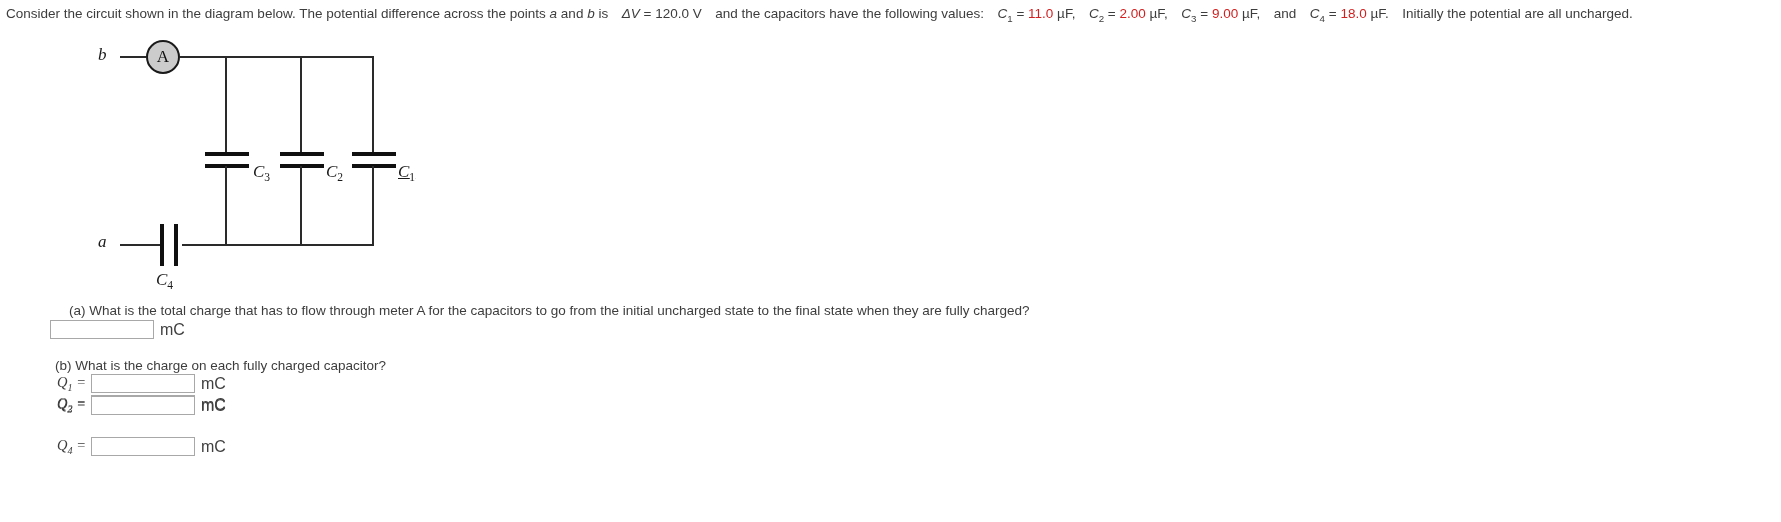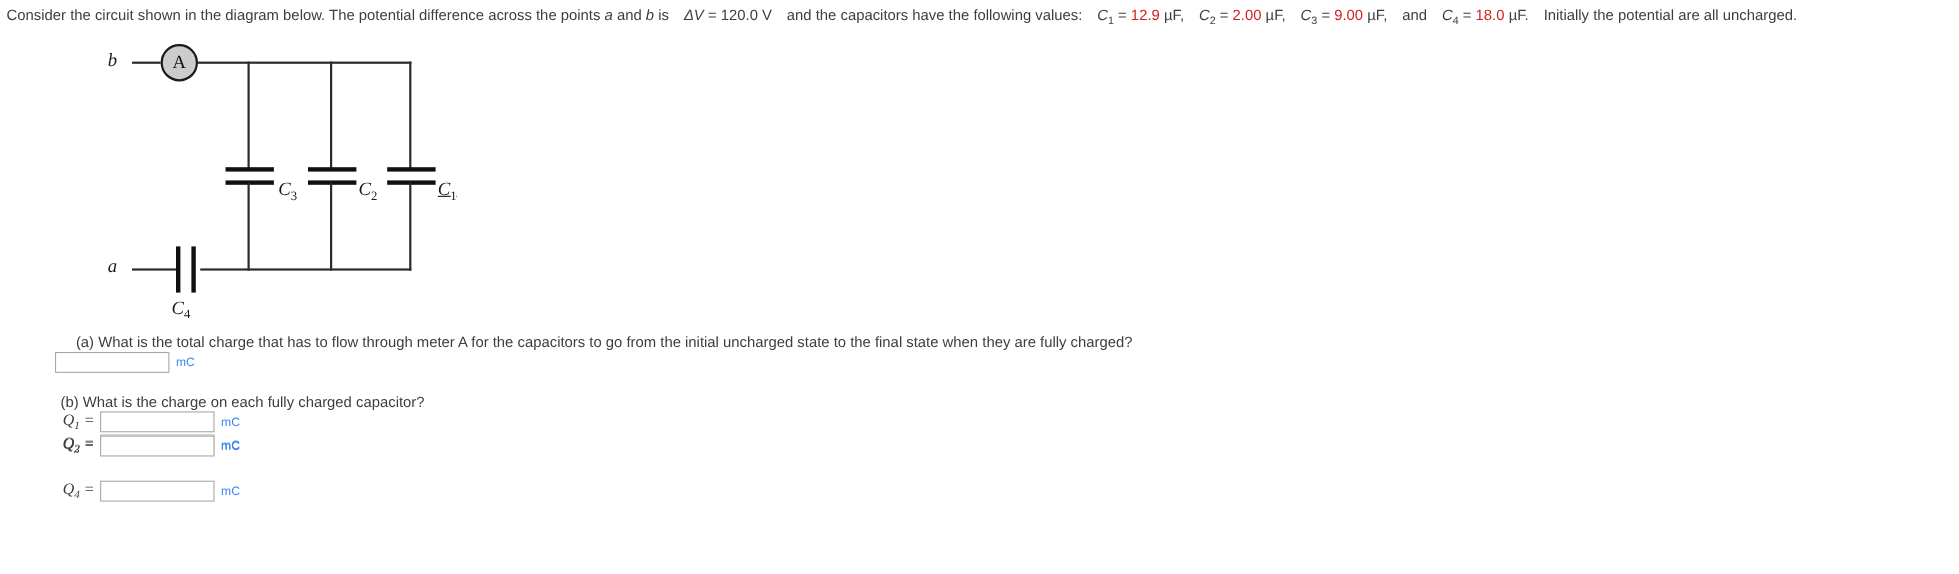--- a/index.html
+++ b/index.html
@@ -135,22 +135,22 @@
     font-size: 12px;
     font-family: "Liberation Sans", sans-serif;
     border: 1px solid #a8a8a8;
     background: #ffffff;
     padding: 1px 3px;
     box-sizing: content-box;
     outline: none;
     color: #222;
   }
   .unit {
-    font-size: 11px;
-    color: #3b82f6;
+    font-size: 16px;
+    color: #404040;
     margin-left: 6px;
   }
 
   .row-a  { left: 50px;  top: 320px; }
   .row-q1 { left: 57px;  top: 374px; justify-content: flex-end; }
   .row-q2 { left: 57px;  top: 395px; }
   .row-q3 { left: 57px;  top: 396px; }
   .row-q4 { left: 57px;  top: 437px; }
 </style>
 </head>
@@ -165,21 +165,21 @@
   <span class="gap"></span>
   <span class="var">ΔV</span>
   <span>=</span>
   <span>120.0 V</span>
   <span class="gap"></span>
   <span>and the capacitors have the following values:</span>
   <span class="gap"></span>
 
   <span class="var"><span>C</span><span class="sub">1</span></span>
   <span>=</span>
-  <span class="val">12.9</span>
+  <span class="val">11.0</span>
   <span>µF,</span>
   <span class="gap"></span>
 
   <span class="var"><span>C</span><span class="sub">2</span></span>
   <span>=</span>
   <span class="val">2.00</span>
   <span>µF,</span>
   <span class="gap"></span>
 
   <span class="var"><span>C</span><span class="sub">3</span></span>

